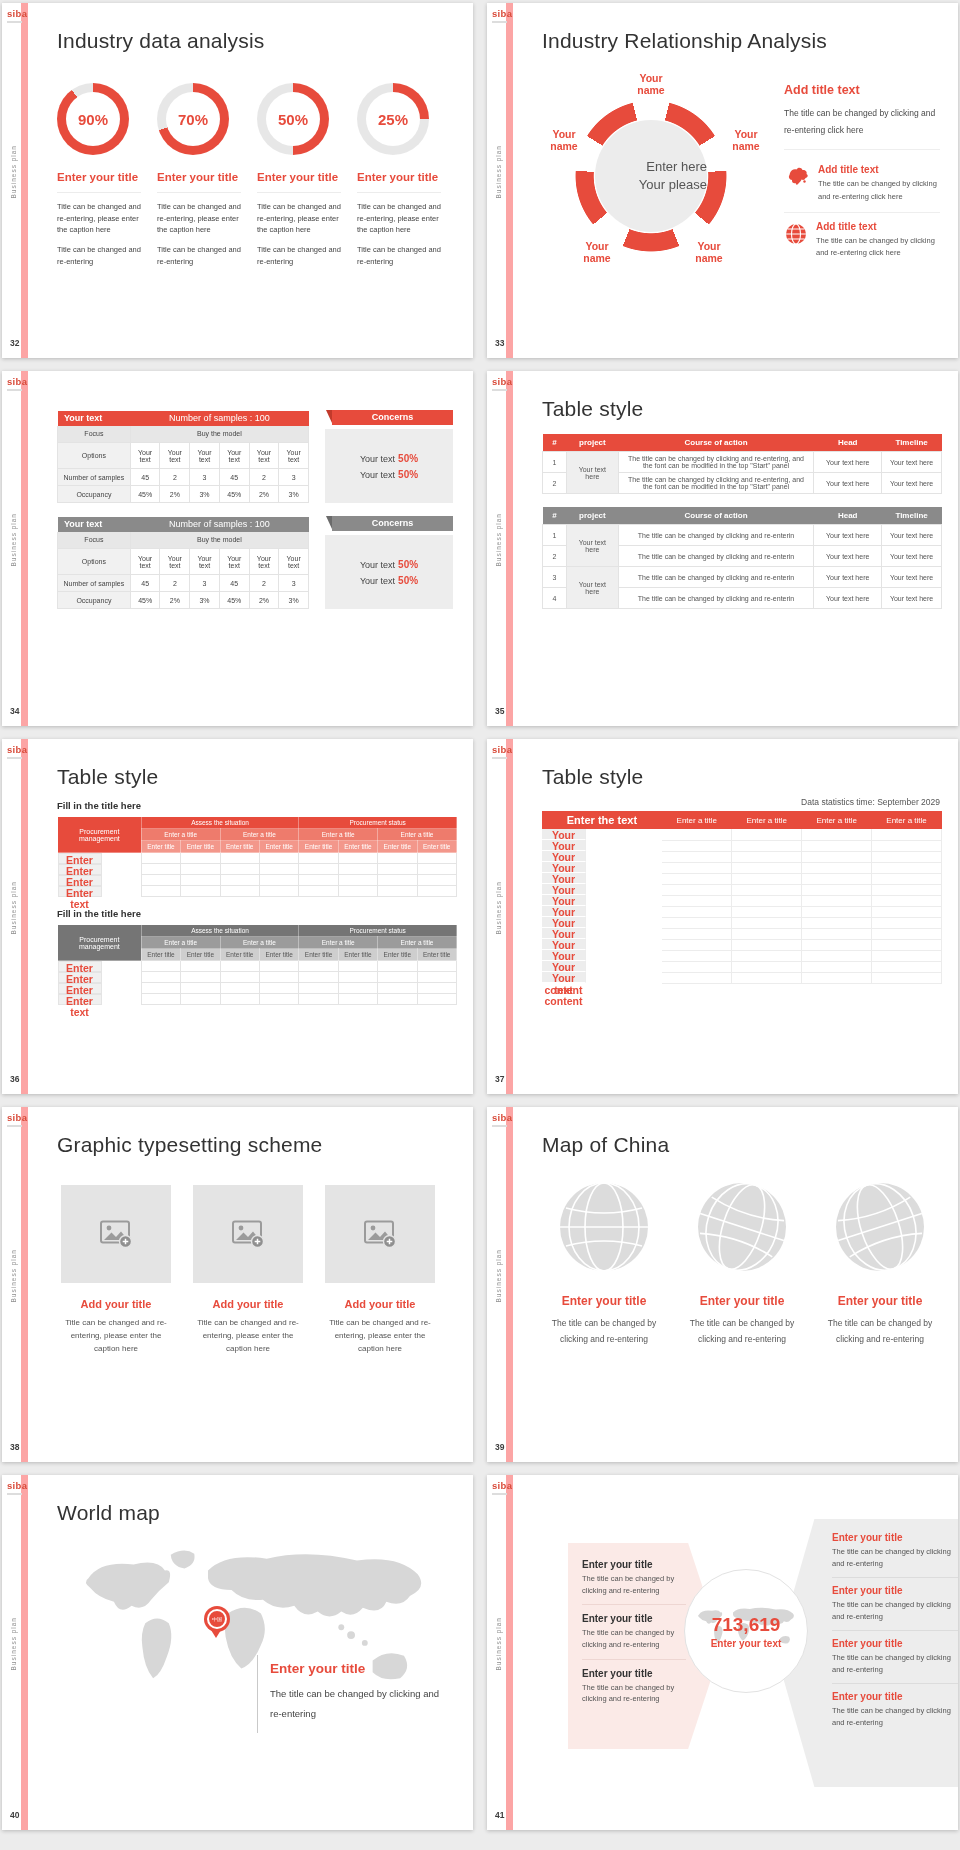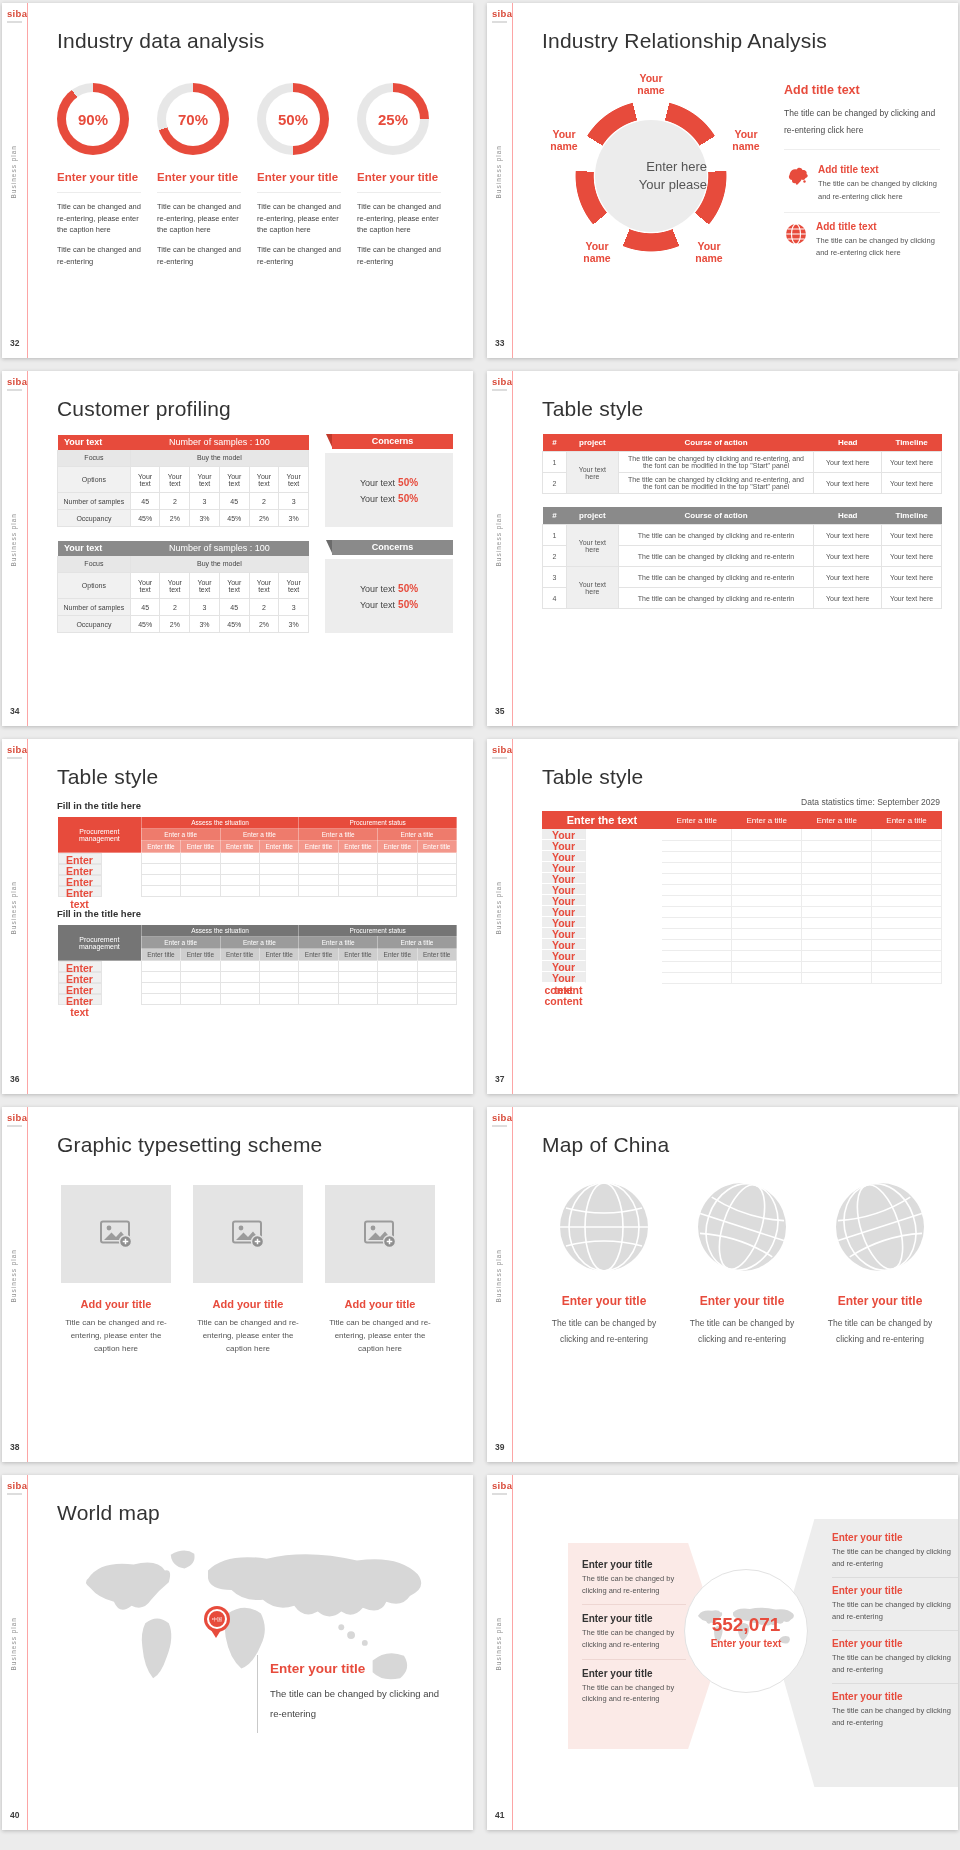--- a/index.html
+++ b/index.html
@@ -5,21 +5,21 @@
   :root{
     --red:#E74B3C; --red-mid:#EE7B6C; --red-lt:#F3978B;
     --gray-hd:#8A8A8A; --gray-dk:#757575; --gray-mid:#9B9B9B; --gray-lt:#CECECE;
   }
   *{box-sizing:border-box;}
   html,body{margin:0;padding:0;}
   body{width:960px;height:1850px;background:#ececec;font-family:"Liberation Sans",sans-serif;color:#333;}
   .board{display:grid;grid-template-columns:471px 471px;grid-auto-rows:355px;gap:13px 14px;padding:3px 2px;}
   .card{position:relative;background:#fff;box-shadow:0 1px 4px rgba(0,0,0,.22);overflow:hidden;}
   
-  .strip{position:absolute;left:0;top:0;bottom:0;width:26px;border-right:1px solid #fca5a5;background:#fff;z-index:3;}
+  .strip{position:absolute;left:0;top:0;bottom:0;width:26px;border-right:7px solid #fca5a5;background:#fff;z-index:3;}
   .logo{position:absolute;top:6px;left:5px;color:#D94B3A;font-weight:bold;font-size:9.5px;letter-spacing:.3px;line-height:1;}
   .logo i{display:block;height:2px;width:15px;background:#ddd;margin-top:2px;}
   .vtext{position:absolute;left:8px;top:40%;writing-mode:vertical-rl;transform:rotate(180deg);font-size:6.5px;color:#8f8f8f;letter-spacing:1px;white-space:nowrap;}
   .pnum{position:absolute;bottom:10px;left:8px;font-size:8.5px;font-weight:bold;color:#3d3d3d;}
   .content{position:absolute;left:27px;top:0;right:0;bottom:0;padding:26px 16px 0 28px;}
   .stitle{margin:0;font-size:21px;font-weight:400;color:#333;letter-spacing:.2px;}
   .redb{color:var(--red);font-weight:bold;}
 
   
   .donut-row{display:flex;margin-top:30px;}
@@ -238,21 +238,20 @@
     </div>
   </section>
 
   <section class="card">
     <div class="strip">
       <div class="logo"><span>siba</span><i></i></div>
       <div class="vtext">Business plan</div>
       <div class="pnum">34</div>
     </div>
     <div class="content">
-      <h1 class="stitle">Customer profiling</h1>
 
       <div class="s34-row">
         <table class="ctab red">
           <thead>
               <tr>
                 <th class="hl">Your text</th>
                 <th class="hr" colspan="6">Number of samples : 100</th>
               </tr>
             </thead>
           <tbody>
@@ -893,20 +892,20 @@
         <div class="circle41">
           <svg viewBox="0 0 400 200">
             <g fill="#cfcfcf">
               <path d="M28,38 Q40,20 74,24 Q98,18 106,30 Q114,28 110,42 Q100,50 92,60 Q84,72 72,66 Q60,76 54,62 Q38,58 30,48 Q22,42 28,38 Z"></path>
               <path d="M86,84 Q98,74 110,84 Q116,98 108,118 Q102,136 94,140 Q85,130 83,108 Q81,94 86,84 Z"></path>
               <path d="M150,30 Q168,12 210,18 Q252,8 302,20 Q344,14 364,34 Q374,48 356,56 Q348,68 332,62 Q326,76 308,68 Q298,80 286,72 Q274,82 262,72 Q248,80 238,66 Q220,72 206,60 Q186,62 174,50 Q152,50 150,38 Z"></path>
               <path d="M170,74 Q188,62 204,74 Q212,90 204,106 Q196,126 184,130 Q172,120 168,98 Q166,84 170,74 Z"></path>
               <path d="M318,122 Q332,110 350,117 Q358,130 346,140 Q328,144 318,134 Z"></path>
             </g>
           </svg>
-          <div class="big-num">552,071</div>
+          <div class="big-num">713,619</div>
           <div class="big-lbl">Enter your text</div>
         </div>
       </div>
     </div>
   </section>
 
 </div>
 
 </body></html>

